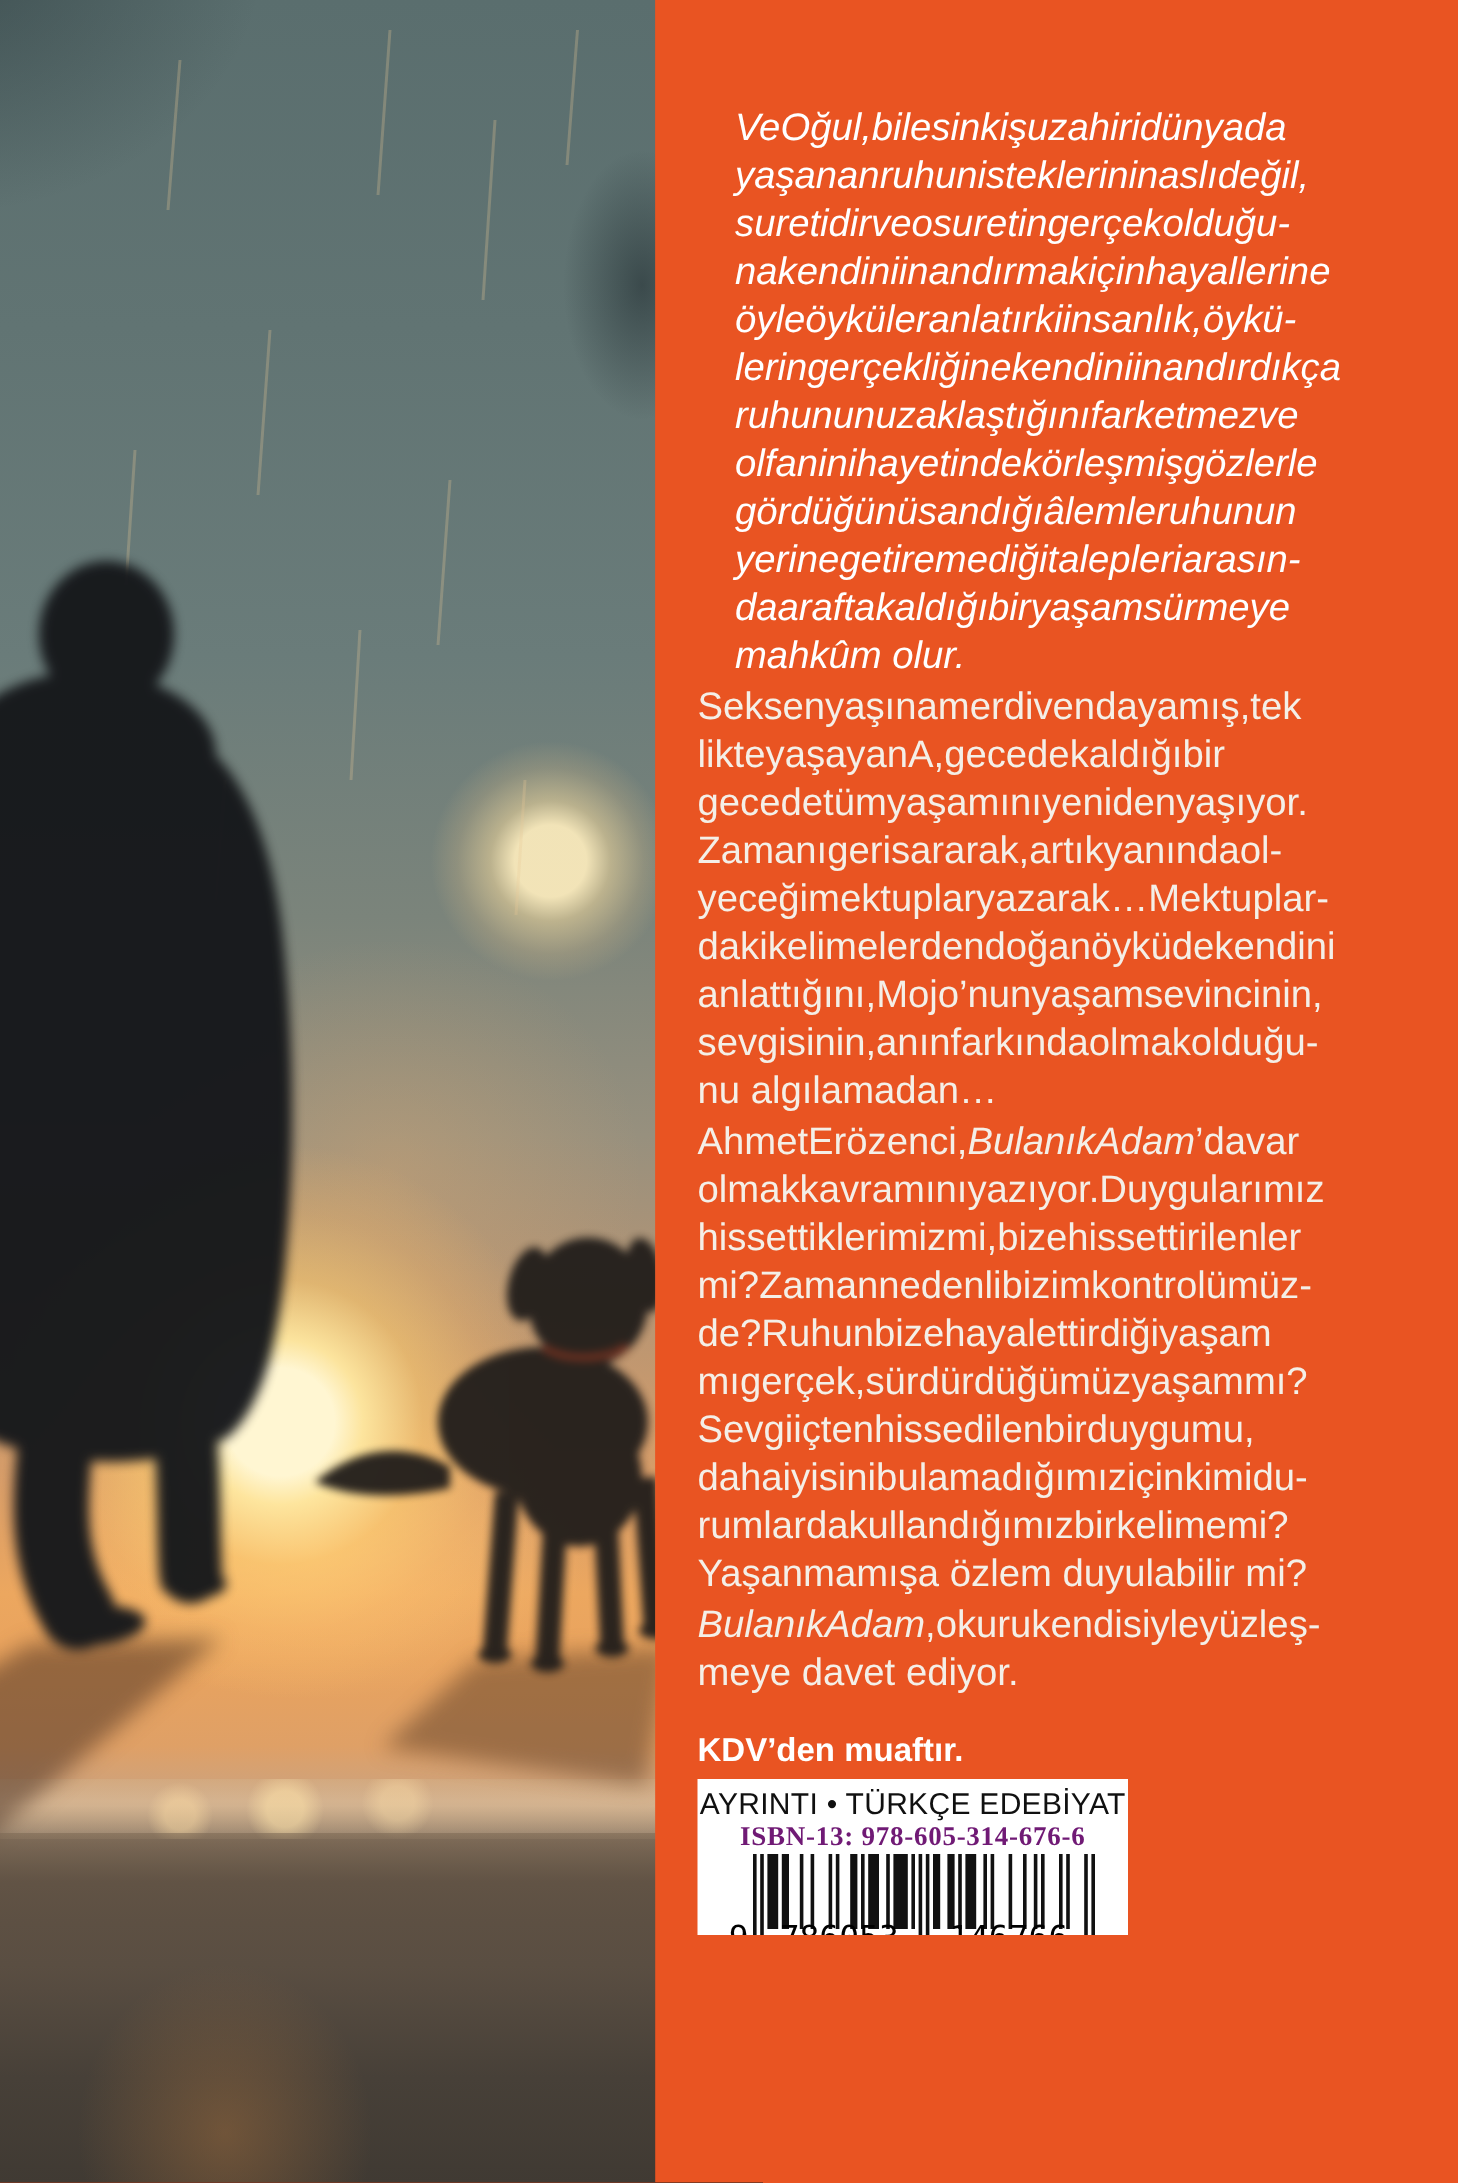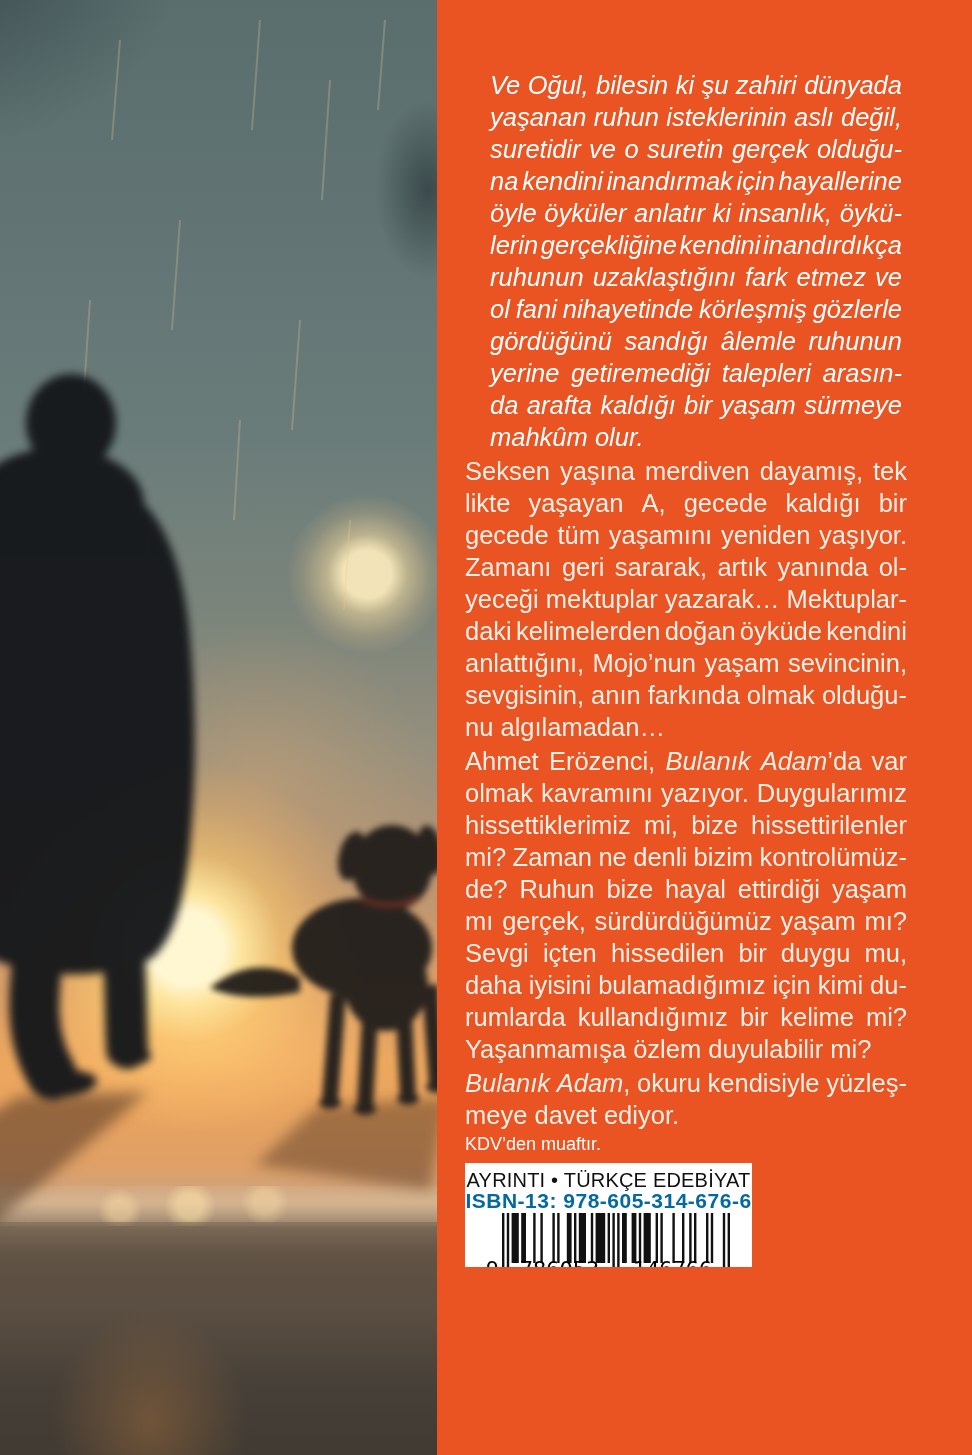--- a/index.html
+++ b/index.html
@@ -29,31 +29,31 @@
   .foreground{position:absolute;left:0;top:1222px;width:437px;height:233px;
       background:
         radial-gradient(ellipse 140px 160px at 150px 200px, rgba(167,113,62,.45), transparent 70%),
         linear-gradient(180deg, rgba(123,103,82,.55) 0%, rgba(96,82,68,.92) 14%, #5a4e42 38%, #474038 70%, #403a33 100%);}
   .photo svg{position:absolute;left:0;top:0;}
 
   
   .panel{position:absolute;left:437px;top:0;width:535px;height:1455px;
          background:var(--accent,#E95422);color:#F4EFE7;}
   .blurb{padding:69px 65px 0 28px;}
-  .para .line{display:flex;justify-content:space-between;
+  .para .line{display:flex;
         font-size:25.5px;line-height:32px;white-space:nowrap;}
   .para .line.last{display:block;white-space:normal;}
   .para + .para{margin-top:2px;}
   .intro{margin:0 5px 0 25px;color:#FFFFFF;}
   .intro .line{font-style:italic;}
-  .kdv{font-weight:normal;font-size:18px;line-height:26px;color:#FFFFFF;}
+  .kdv{margin-top:23px;font-weight:bold;font-size:22px;line-height:26px;color:#FFFFFF;}
   .barcode-box{margin-top:6px;width:287px;height:104px;background:#FFFFFF;color:#000;overflow:hidden;}
   .pub{padding-top:6px;text-align:center;font-size:20px;letter-spacing:.2px;color:#101010;line-height:23px;}
-  .isbn{text-align:center;font-family:Liberation Sans, sans-serif;font-weight:bold;
-        font-size:21px;letter-spacing:.5px;line-height:18px;color:#0369a1;}
+  .isbn{text-align:center;font-family:Liberation Serif, serif;font-weight:bold;
+        font-size:18px;letter-spacing:.5px;line-height:18px;color:#701a75;}
   .ean{position:relative;width:228px;height:74px;margin:3px 0 0 37px;
        font-family:"DejaVu Sans Mono",monospace;}
   .ean svg{position:absolute;left:0;top:0;}
   .ean .d{position:absolute;top:45px;font-size:22px;line-height:24px;color:#000;}
   .ean .lead{left:-27px;width:24px;text-align:right;}
   .ean .g1{left:7px;width:101px;text-align:center;}
   .ean .g2{left:120px;width:101px;text-align:center;}
 </style>
 </head>
 <body>

